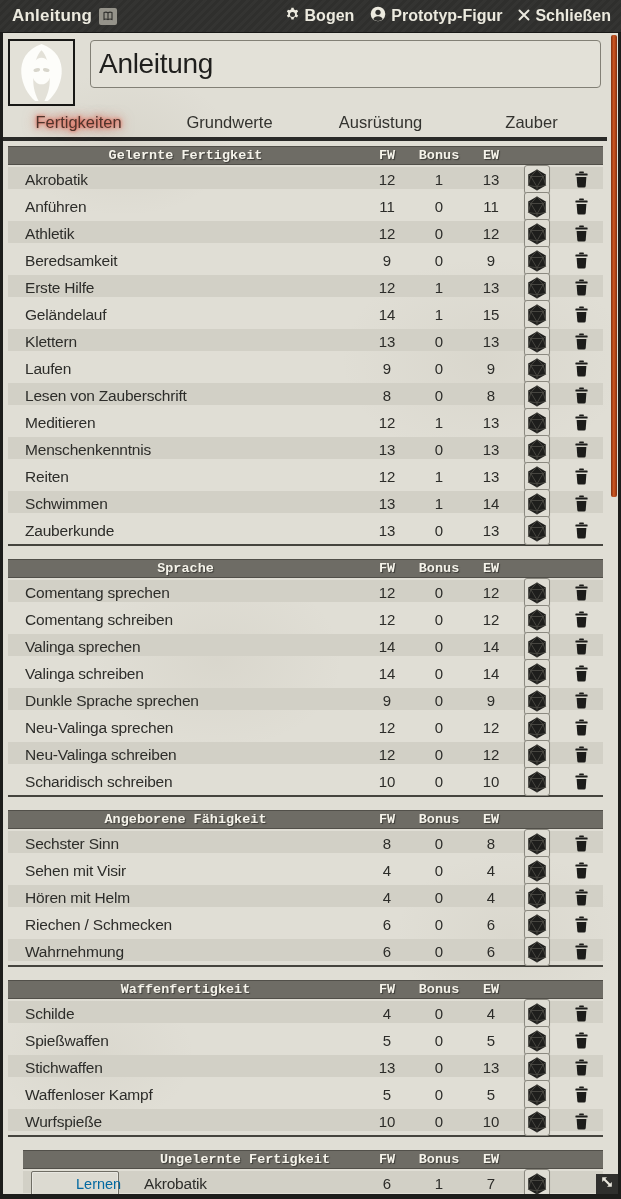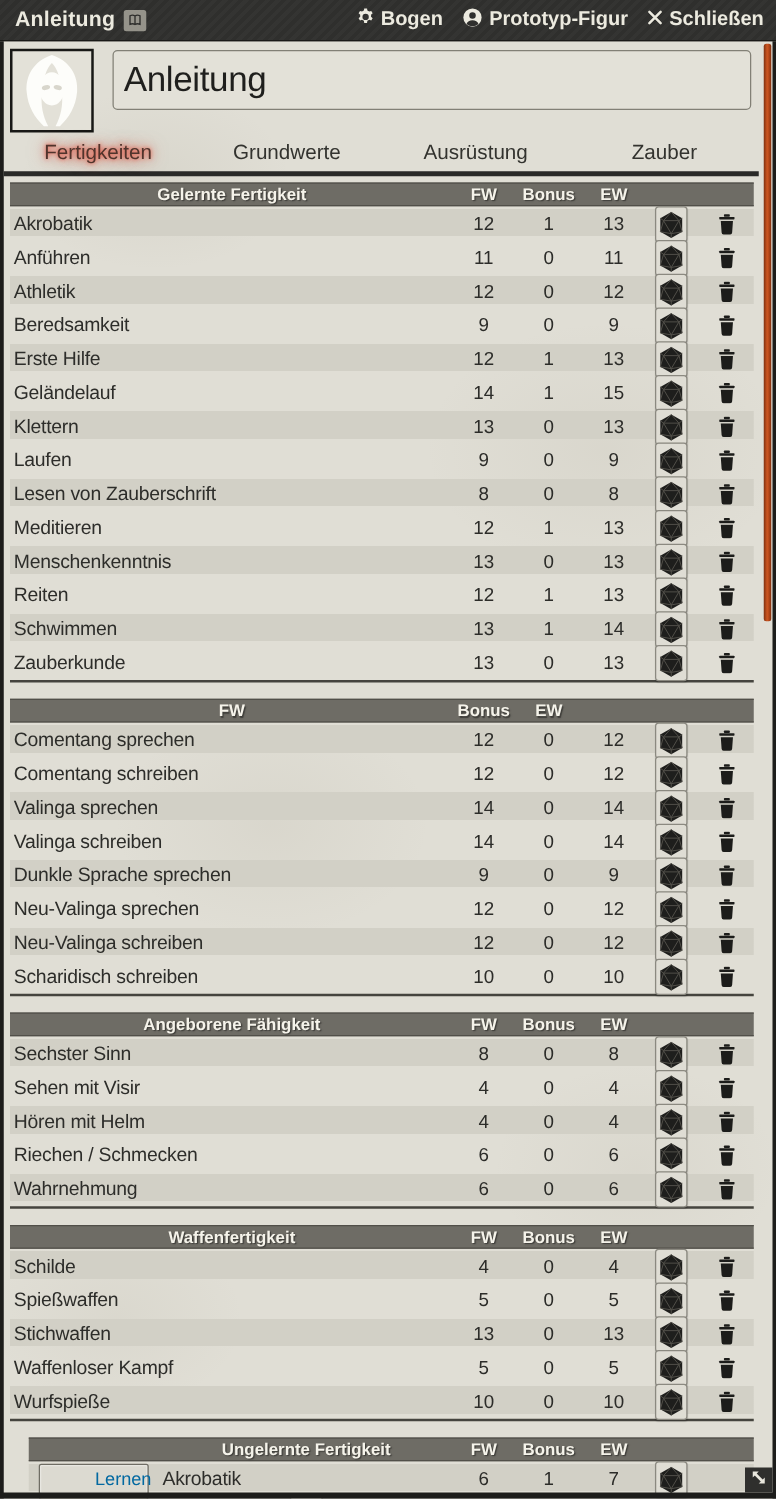--- a/index.html
+++ b/index.html
@@ -64,28 +64,28 @@
 
   .tabs-rule { height:4px; background:#2a2a28; }
 
   
   .sections { padding: 5px 4px 0 5px; }
   .skill-table { margin-bottom:13px; border-bottom:2px solid #45443e; padding-bottom:1px; }
 
   .grid6 { display:grid; grid-template-columns: 1fr 48px 56px 48px 44px 44px; align-items:center; }
   .grid7 { display:grid; grid-template-columns: 104px 1fr 48px 56px 48px 44px 44px; align-items:center;margin-left:15px; }
 
-  .sec-header { height:19px; background:#6e6c65; border-top:1px solid #514f49; border-bottom:1px solid #514f49; }
+  .sec-header { height:19px; background:#6e6c65; border-top:1px solid #514f49; border-bottom:1px solid #514f49;font-family:Liberation Mono, monospace; }
   .sec-header .cell { color:#f5f3ea; font-weight:bold; font-size:13.5px;
     text-shadow: 1px 1px 1px #3c3b37; text-align:center; line-height:17px; }
 
   .row { height:27px; }
   .row.striped { background: linear-gradient(to bottom, transparent 0, transparent 2px,
                   #d2d0c6 2px, #d2d0c6 24px, transparent 24px); }
-  .cell.name { font-size:15.5px; color:#2d2d2a; padding-left:3px; letter-spacing:-.2px;
+  .cell.name { font-size:15.5px; color:#2d2d2a; padding-left:17px; letter-spacing:-.2px;
     white-space:nowrap; overflow:hidden; }
   .cell.num { text-align:center; font-size:15px; color:#2c2c29; }
 
   .die-cell, .trash-cell, .learn-cell { display:flex; justify-content:center; align-items:center; }
   .die-btn { width:26px; height:29px; display:flex; align-items:center; justify-content:center;
     background:#dfddd4; border:1px solid #8b8980; border-radius:3px; cursor:pointer; padding:0;
     box-shadow: 0 1px 1px rgba(0,0,0,.15); }
   .trash-btn { background:none; border:none; cursor:pointer; padding:0; display:flex; }
   .learn-btn { width:88px; height:25px; background:#dcdad1; border:1px solid #6f6d64; border-radius:2px;
     font-family:inherit; font-size:14.5px; color:#0369a1; cursor:pointer;
@@ -589,20 +589,21 @@
                     <rect x="1.5" y="2.6" width="13" height="2.2" rx="0.6" fill="#1c1c1a"></rect>
                     <path d="M2.8 6.2 h10.4 l-0.7 9.8 a1.7 1.7 0 0 1 -1.7 1.6 h-5.6 a1.7 1.7 0 0 1 -1.7 -1.6 z" fill="#1c1c1a"></path>
                   </svg>
                 </span>
               </button>
             </div>
           </div>
         </section>
         <section class="skill-table">
           <div class="sec-header grid6">
+            <div class="cell sec-title">Sprache</div>
             <div class="cell">FW</div>
             <div class="cell">Bonus</div>
             <div class="cell">EW</div>
             <div class="cell"></div>
             <div class="cell"></div>
           </div>
           <div class="row grid6 striped">
             <div class="cell name">Comentang sprechen</div>
             <div class="cell num">12</div>
             <div class="cell num">0</div>

